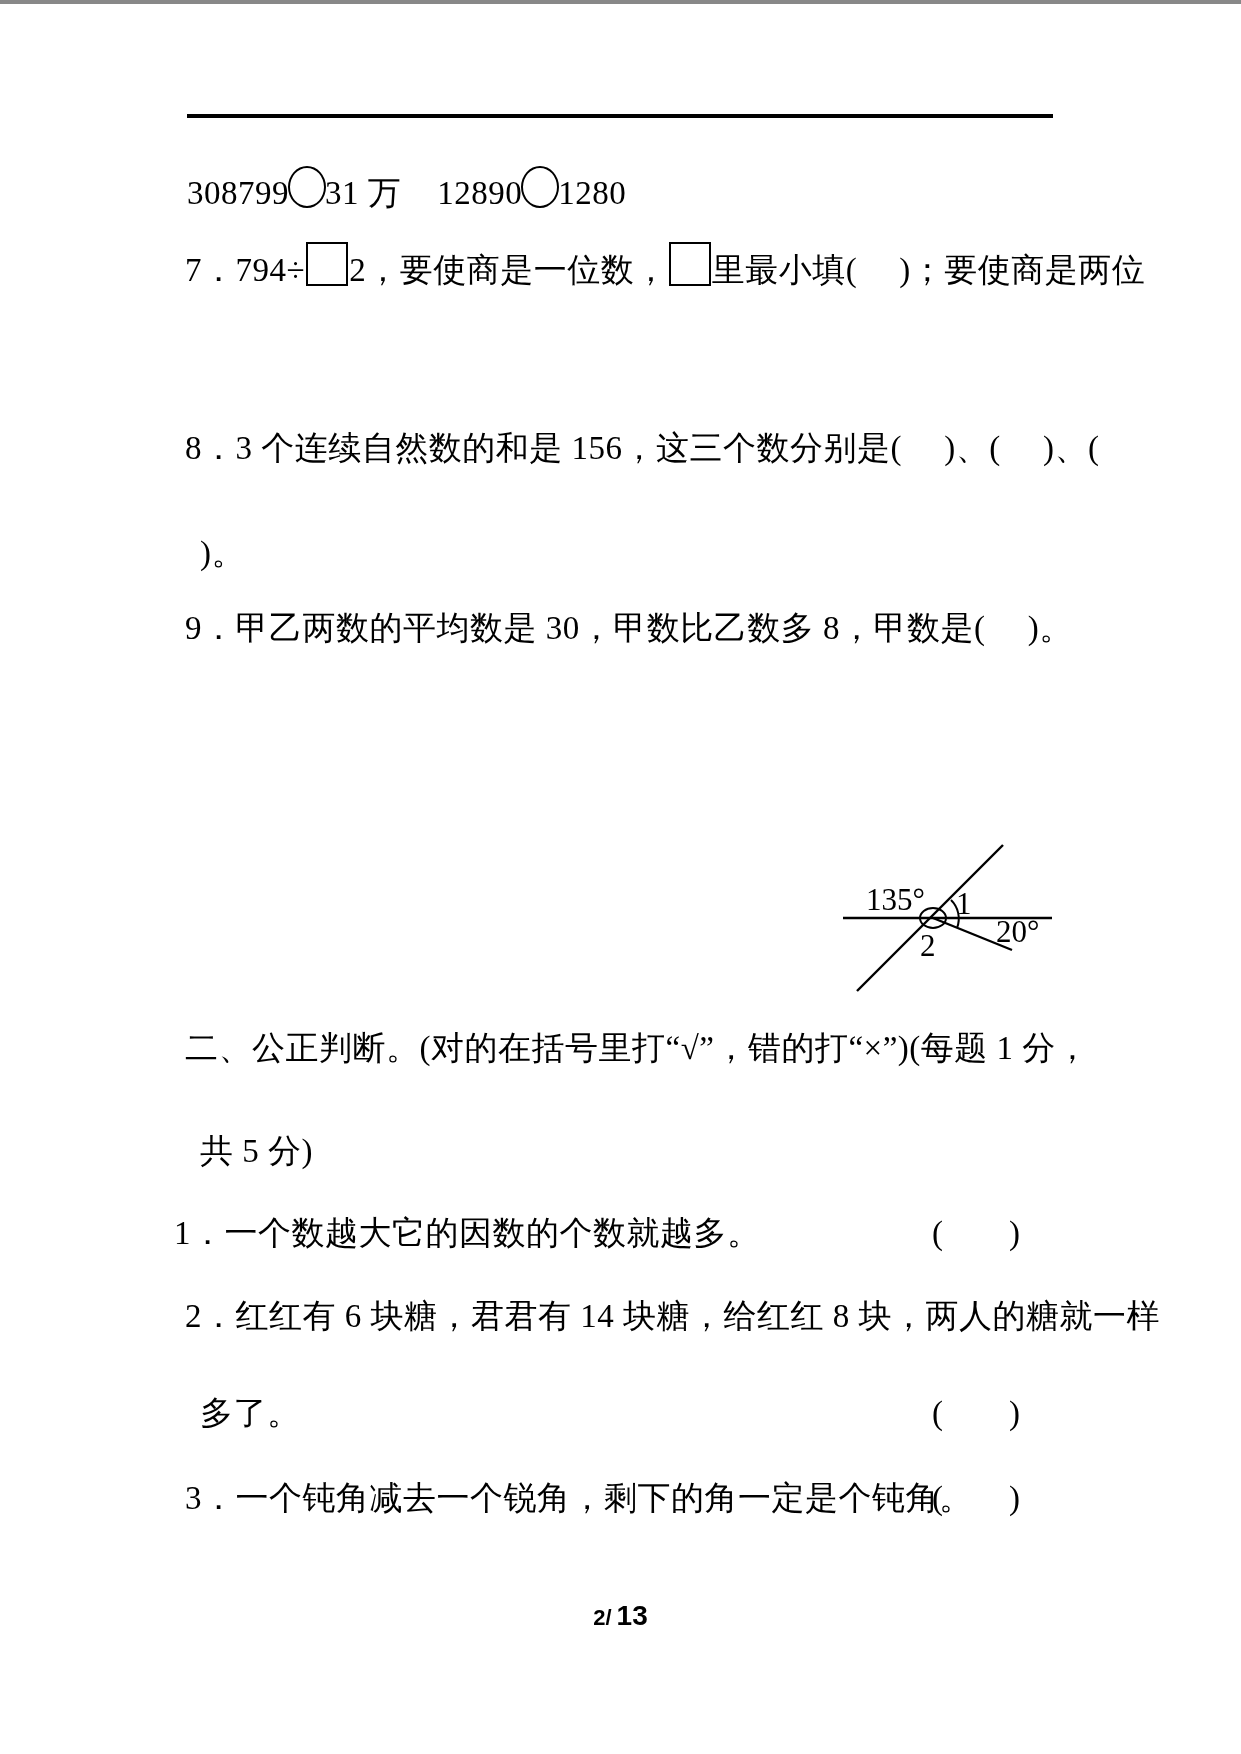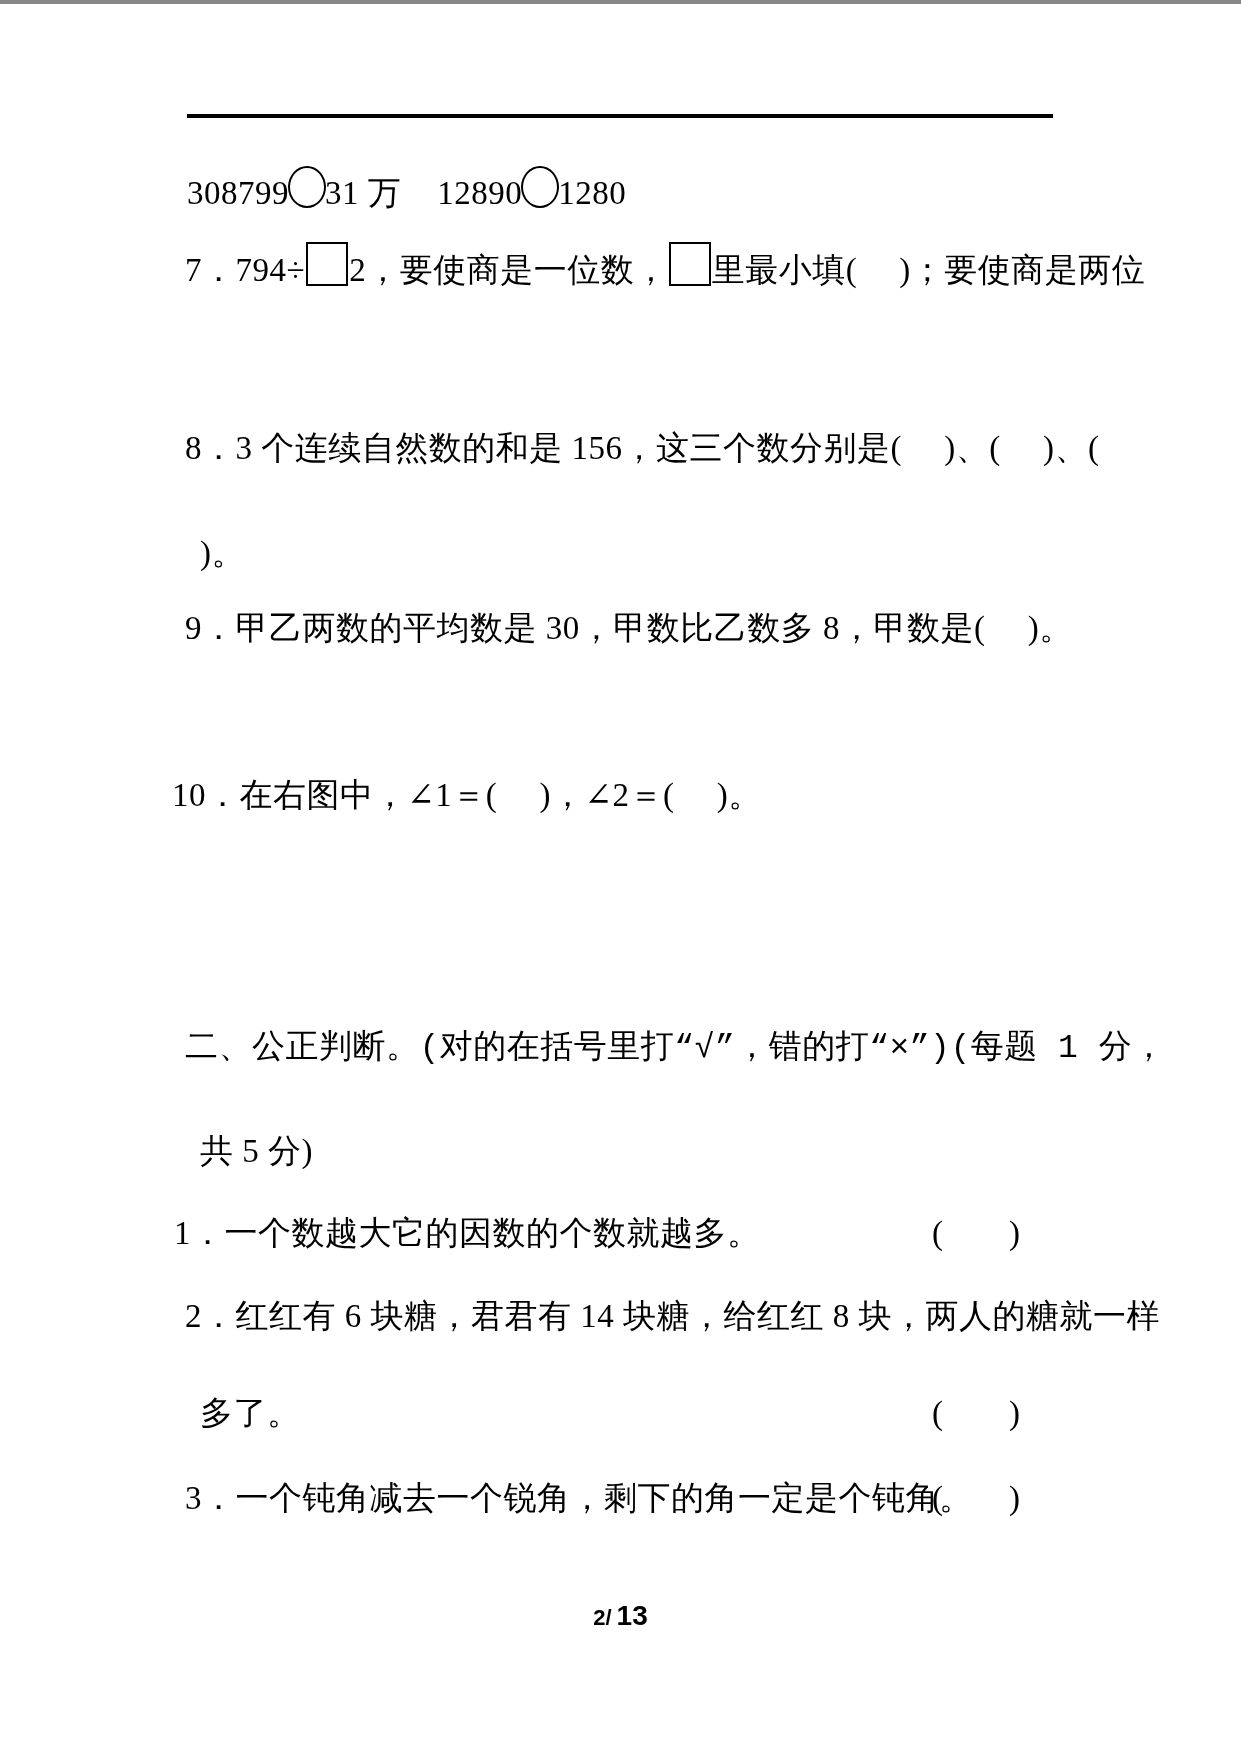--- a/index.html
+++ b/index.html
@@ -90,26 +90,36 @@
     <span>8．3 个连续自然数的和是 156，这三个数分别是(　 )、(　 )、(</span>
   </div>
   <div class="line" style="left:200px;top:528px;">
     <span>)。</span>
   </div>
 
   <div class="line" style="left:185px;top:603px;">
     <span>9．甲乙两数的平均数是 30，甲数比乙数多 8，甲数是(　 )。</span>
   </div>
 
-  <div class="line" style="left:172px;top:770px;">
-    <span>10．在右图中，∠1＝(　 )，∠2＝(　 )。</span>
+
+  <div class="diagram">
+    <svg width="330" height="200" viewBox="0 0 330 200">
+      <line x1="103" y1="94" x2="312" y2="94" stroke="#000" stroke-width="2.4"></line>
+      <line x1="117" y1="167" x2="263" y2="21" stroke="#000" stroke-width="2.4"></line>
+      <line x1="193" y1="94" x2="272" y2="126" stroke="#000" stroke-width="2.4"></line>
+      <ellipse cx="193" cy="94" rx="13" ry="10" fill="none" stroke="#000" stroke-width="2"></ellipse>
+      <path d="M 211 76 A 26 26 0 0 1 217 104" fill="none" stroke="#000" stroke-width="2"></path>
+    </svg>
+    <span class="diag-label" style="left:126px;top:60px;">135°</span>
+    <span class="diag-label" style="left:216px;top:64px;">1</span>
+    <span class="diag-label" style="left:180px;top:106px;">2</span>
+    <span class="diag-label" style="left:256px;top:92px;">20°</span>
   </div>
 
-
-  <div class="line" style="left:185px;top:1023px;font-family:Liberation Mono, monospace;">
+  <div class="line" style="left:185px;top:1023px;">
     <span>二、公正判断。(对的在括号里打“√”，错的打“×”)(每题 1 分，</span>
   </div>
   <div class="line" style="left:200px;top:1126px;">
     <span>共 5 分)</span>
   </div>
 
   <div class="line" style="left:174px;top:1208px;">
     <span>1．一个数越大它的因数的个数就越多。</span>
   </div>
   <div class="answer-paren" style="left:932px;top:1208px;">(　　)</div>

